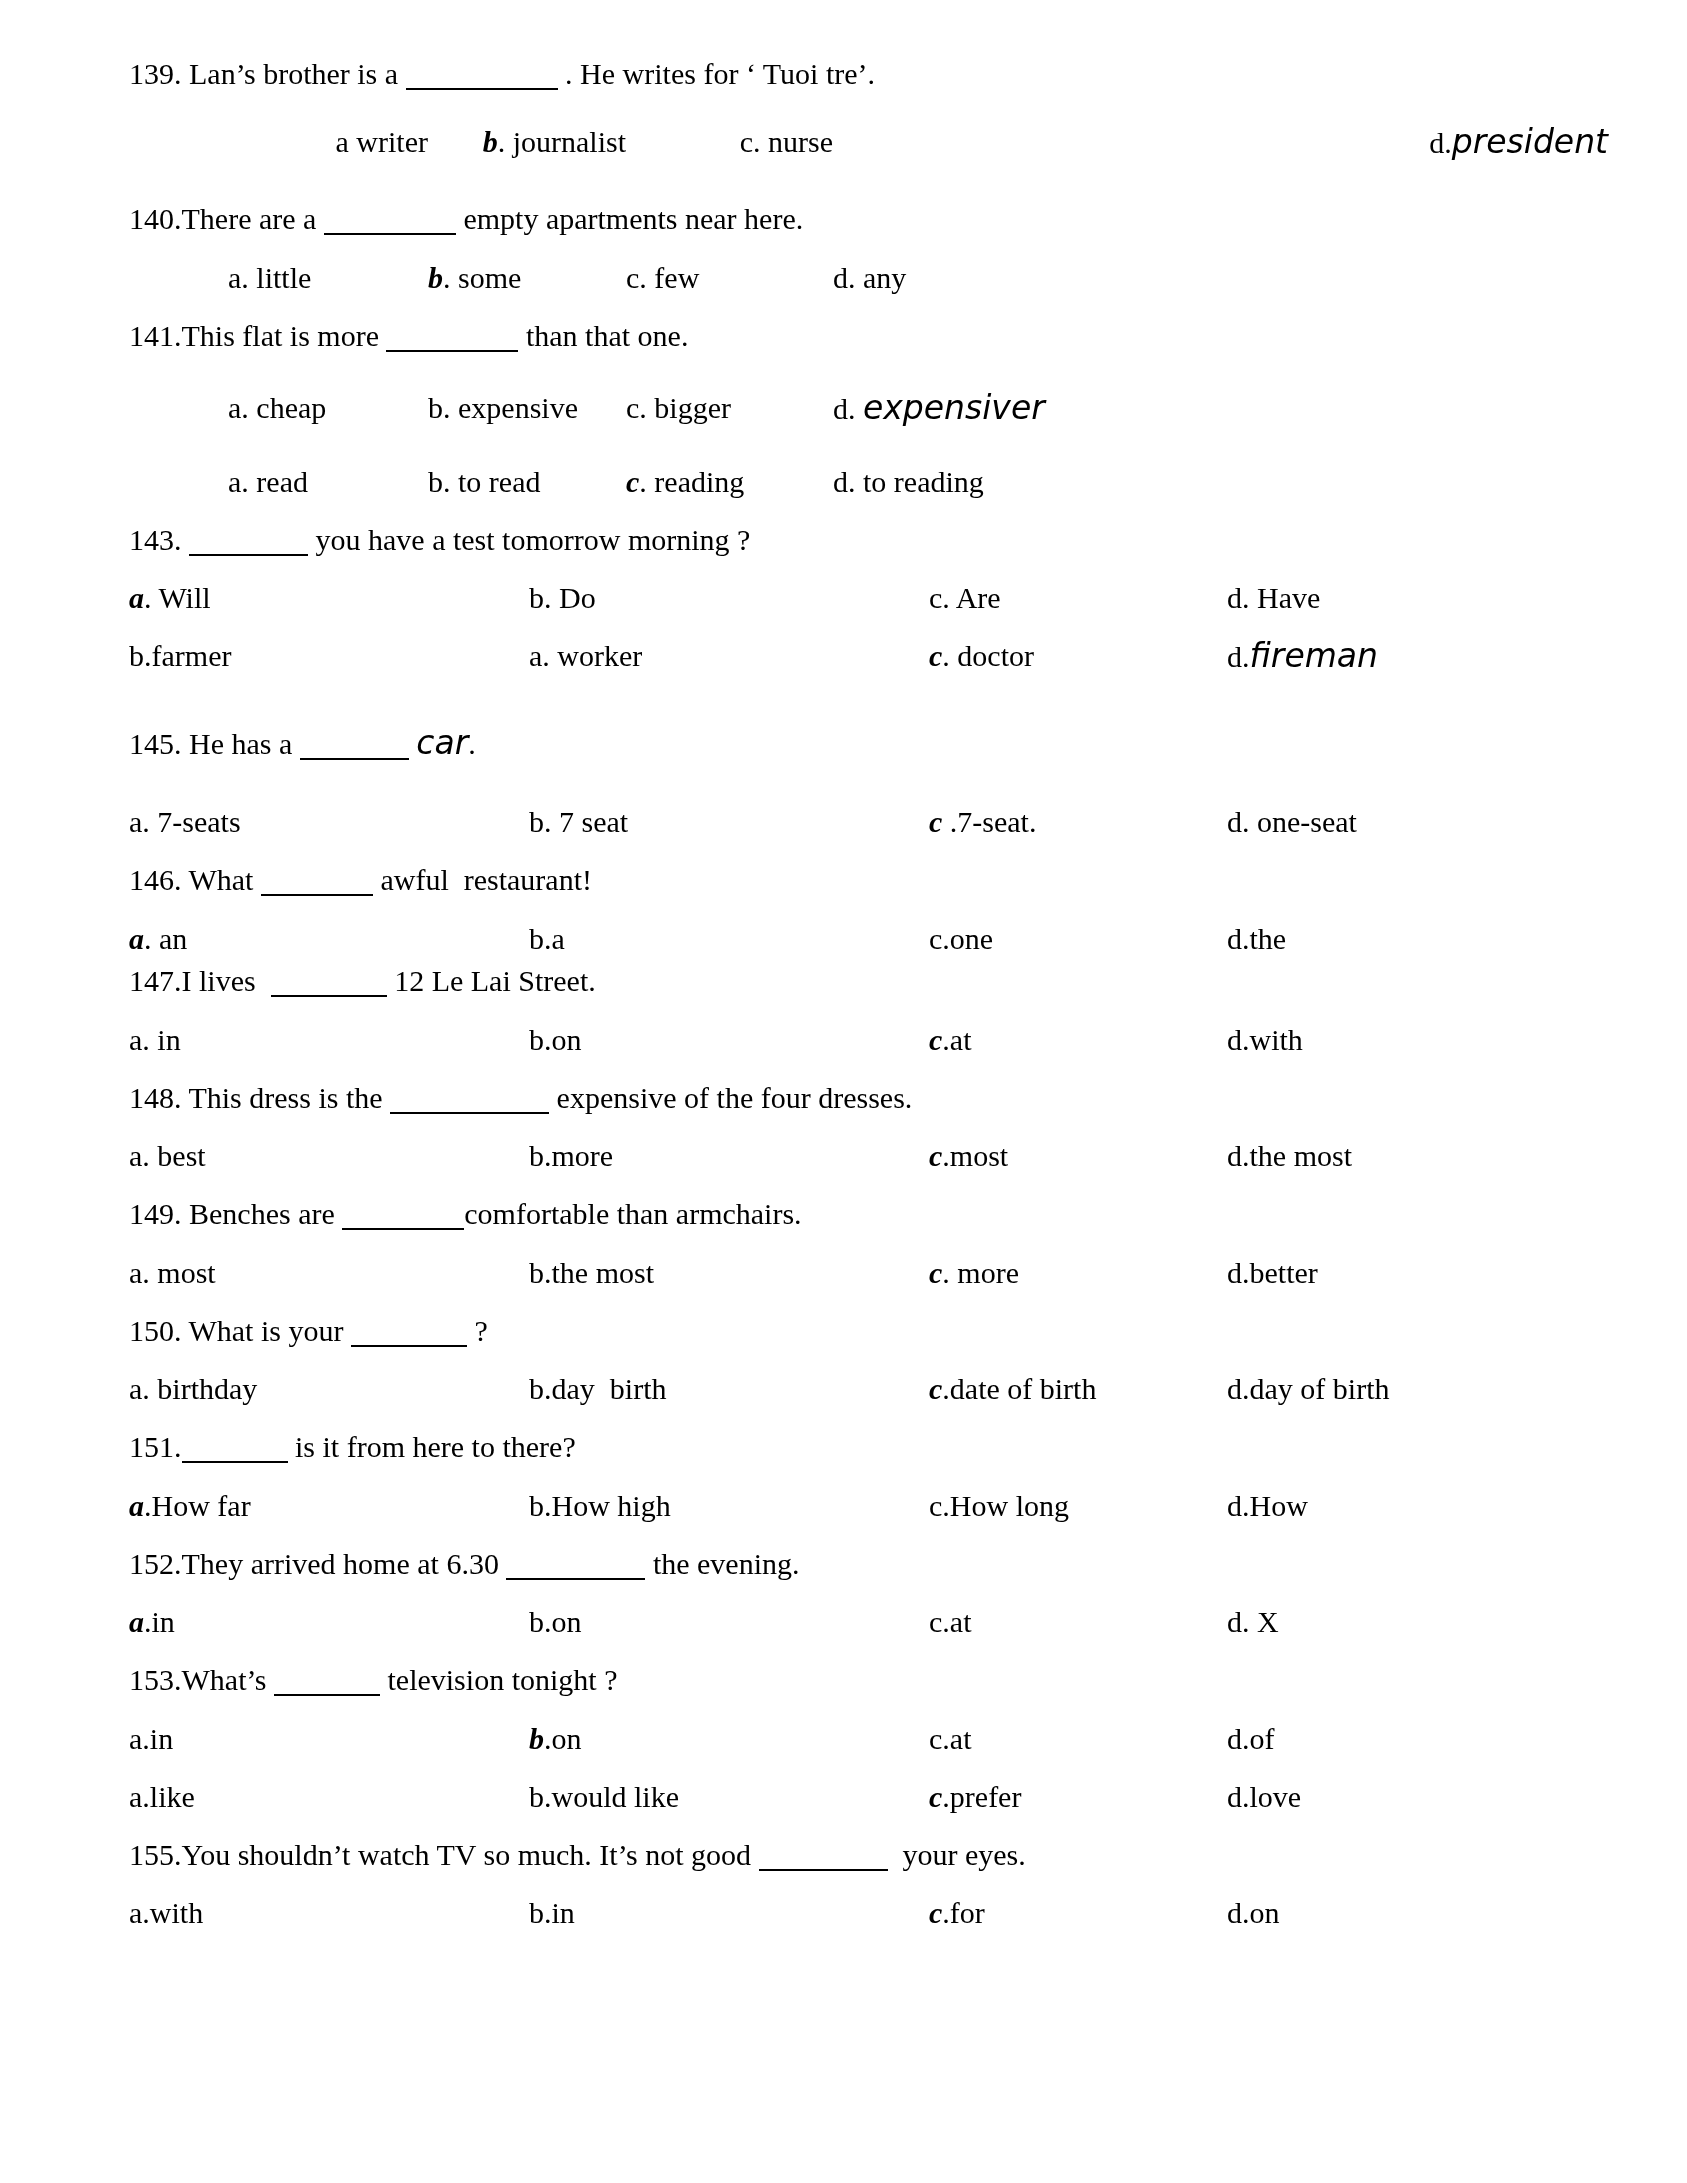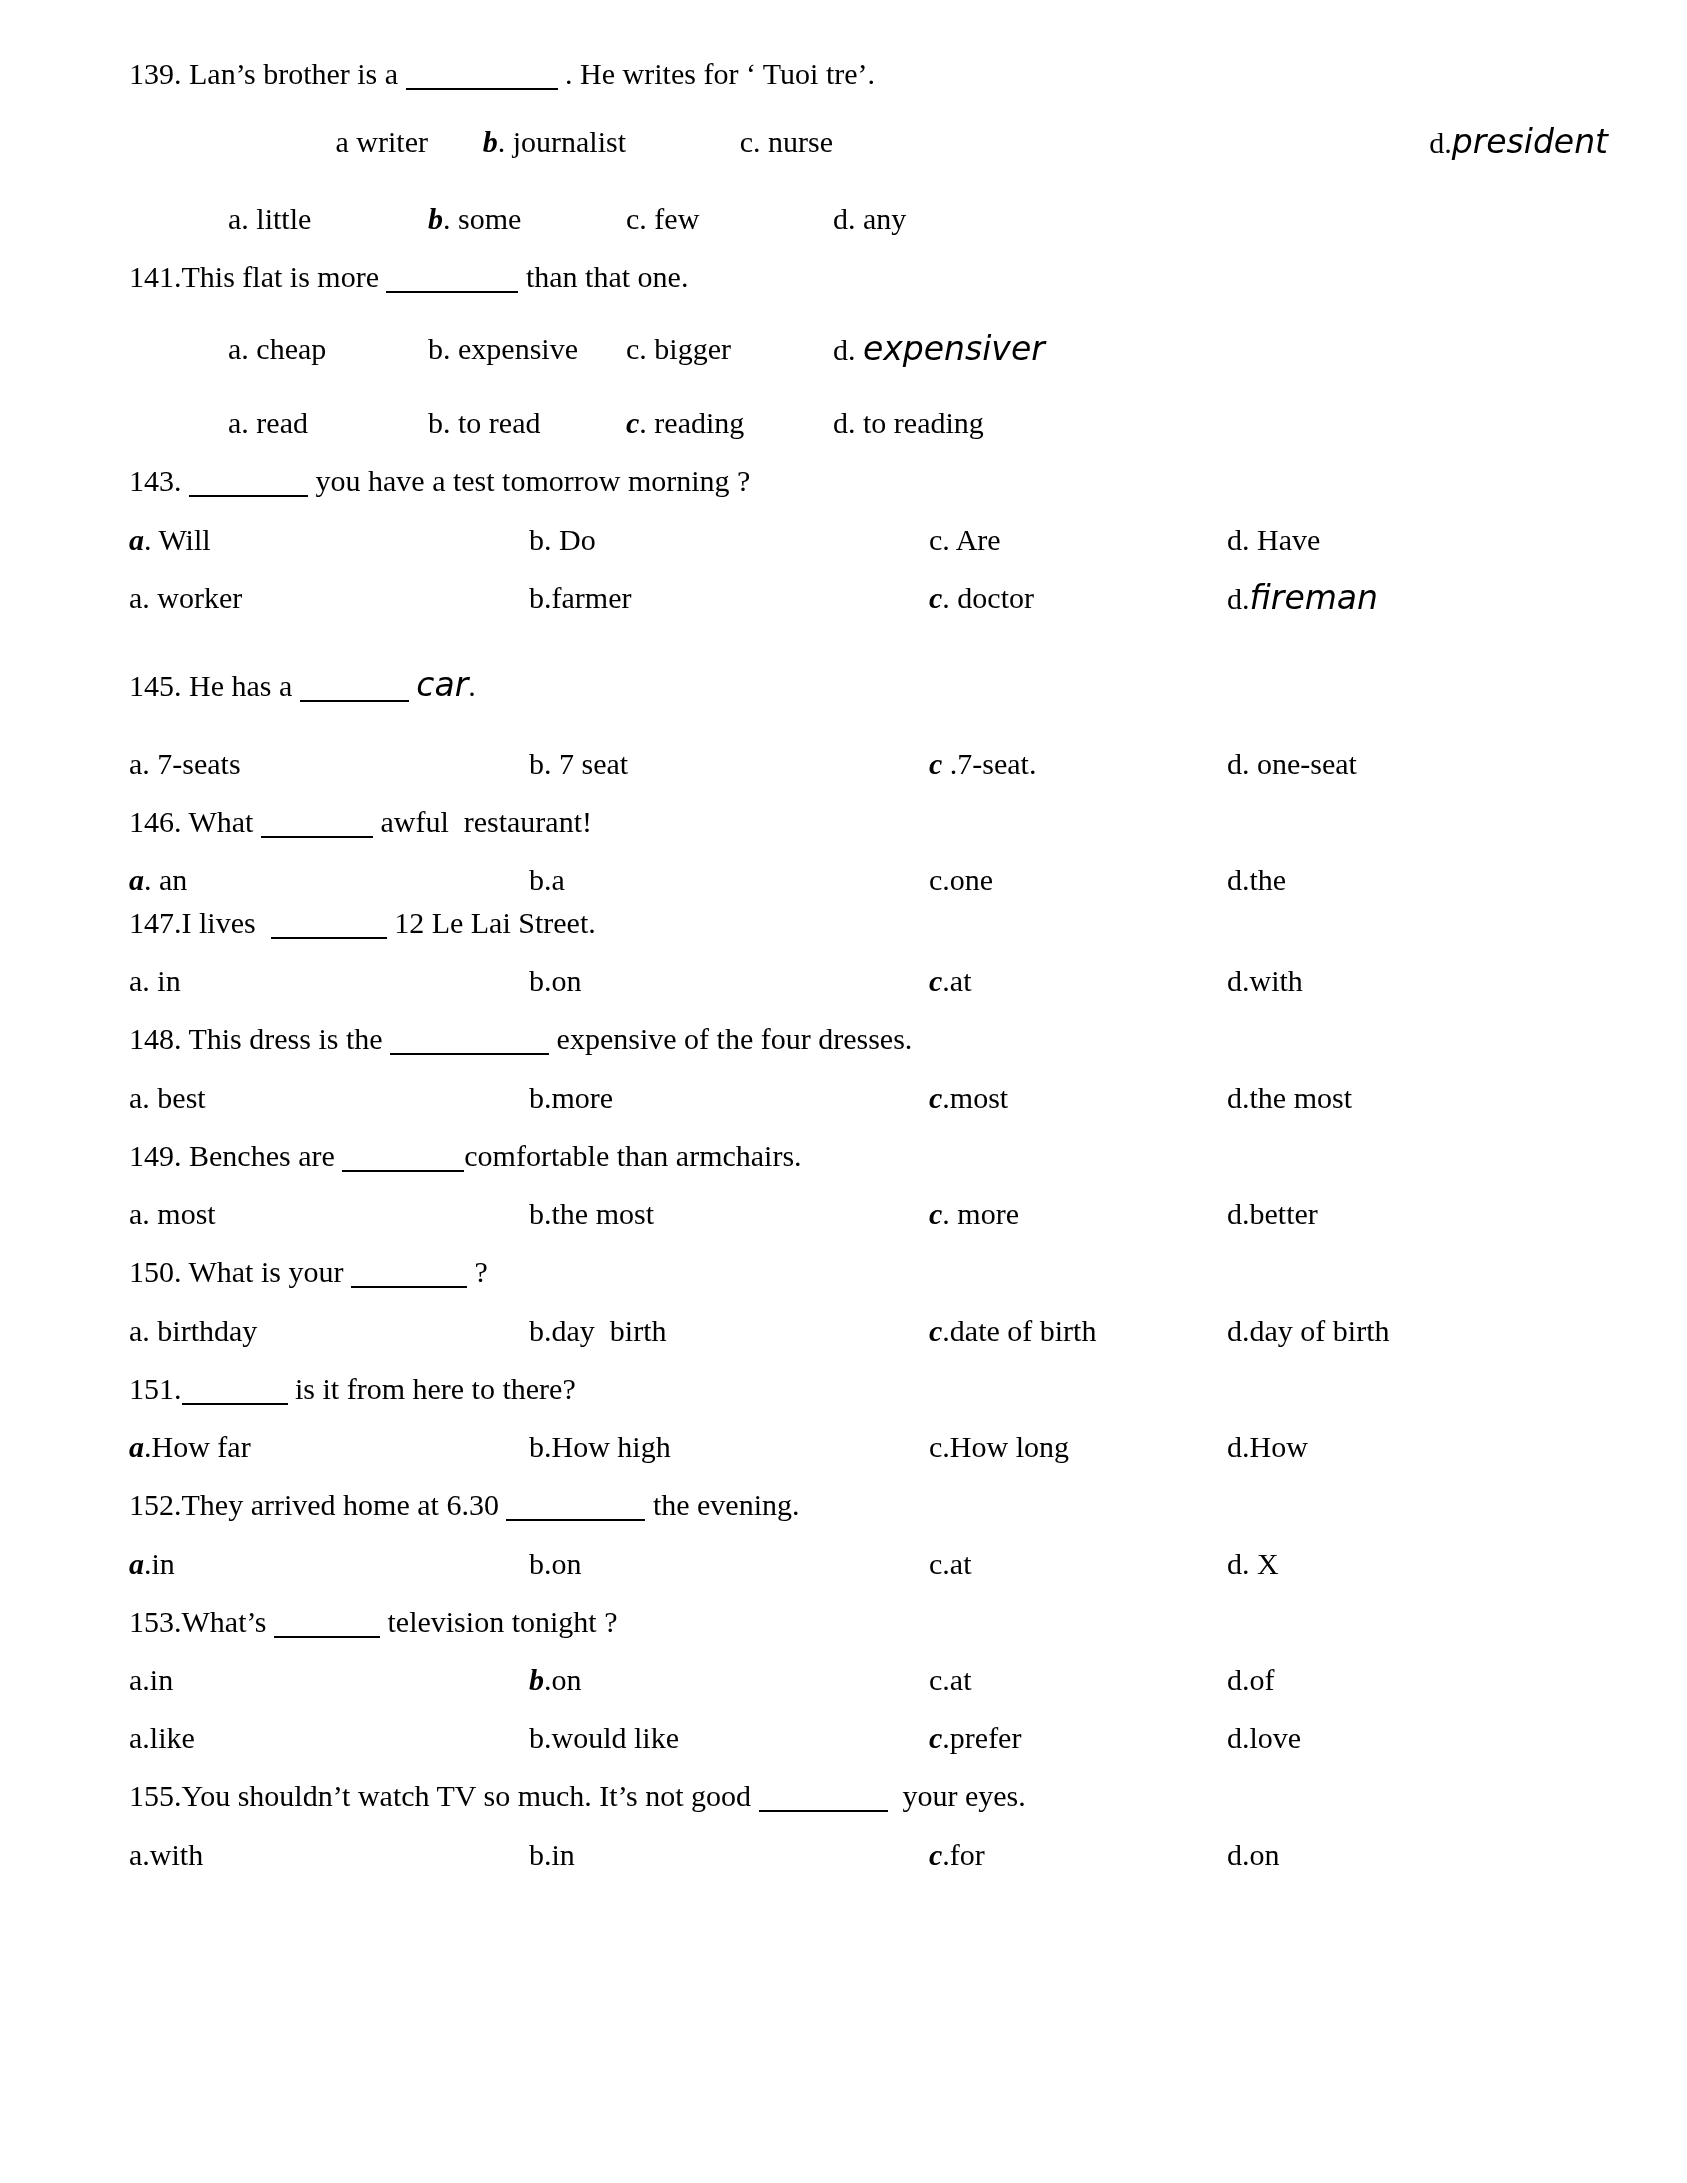--- a/index.html
+++ b/index.html
@@ -46,20 +46,21 @@
     <p class="stem" data-name="question-stem"><span class="t" data-name="stem-text">139. Lan’s brother is a </span><span class="blank" data-name="blank-underline" style="width: 152px;"></span><span class="t" data-name="stem-text"> . He writes for ‘ Tuoi tre’.</span></p>
     <div class="options narrow" data-name="options-row">
         <span class="option" data-name="option-a"><span class="letter" data-name="option-letter">a</span><span class="sep" data-name="option-separator"> </span><span class="word" data-name="option-text">writer</span></span>
         <span class="option" data-name="option-b"><span class="letter bold" data-name="option-letter">b</span><span class="sep" data-name="option-separator">. </span><span class="word" data-name="option-text">journalist</span></span>
         <span class="option" data-name="option-c"><span class="letter" data-name="option-letter">c</span><span class="sep" data-name="option-separator">. </span><span class="word" data-name="option-text">nurse</span></span>
         <span class="option" data-name="option-d"><span class="letter" data-name="option-letter">d</span><span class="sep" data-name="option-separator">.</span><span class="word hand" data-name="option-text">president</span></span>
       </div>
   </section>
 
   <section class="question" data-name="question-140">
+    <p class="stem" data-name="question-stem"><span class="t" data-name="stem-text">140.There are a </span><span class="blank" data-name="blank-underline" style="width: 132px;"></span><span class="t" data-name="stem-text"> empty apartments near here.</span></p>
     <div class="options narrow" data-name="options-row">
         <span class="option" data-name="option-a"><span class="letter" data-name="option-letter">a</span><span class="sep" data-name="option-separator">. </span><span class="word" data-name="option-text">little</span></span>
         <span class="option" data-name="option-b"><span class="letter bold" data-name="option-letter">b</span><span class="sep" data-name="option-separator">. </span><span class="word" data-name="option-text">some</span></span>
         <span class="option" data-name="option-c"><span class="letter" data-name="option-letter">c</span><span class="sep" data-name="option-separator">. </span><span class="word" data-name="option-text">few</span></span>
         <span class="option" data-name="option-d"><span class="letter" data-name="option-letter">d</span><span class="sep" data-name="option-separator">. </span><span class="word" data-name="option-text">any</span></span>
       </div>
   </section>
 
   <section class="question" data-name="question-141">
     <p class="stem" data-name="question-stem"><span class="t" data-name="stem-text">141.This flat is more </span><span class="blank" data-name="blank-underline" style="width: 132px;"></span><span class="t" data-name="stem-text"> than that one.</span></p>
@@ -85,22 +86,22 @@
     <div class="options wide" data-name="options-row">
         <span class="option" data-name="option-a"><span class="letter bold" data-name="option-letter">a</span><span class="sep" data-name="option-separator">. </span><span class="word" data-name="option-text">Will</span></span>
         <span class="option" data-name="option-b"><span class="letter" data-name="option-letter">b</span><span class="sep" data-name="option-separator">. </span><span class="word" data-name="option-text">Do</span></span>
         <span class="option" data-name="option-c"><span class="letter" data-name="option-letter">c</span><span class="sep" data-name="option-separator">. </span><span class="word" data-name="option-text">Are</span></span>
         <span class="option" data-name="option-d"><span class="letter" data-name="option-letter">d</span><span class="sep" data-name="option-separator">. </span><span class="word" data-name="option-text">Have</span></span>
       </div>
   </section>
 
   <section class="question" data-name="question-144">
     <div class="options wide" data-name="options-row">
+        <span class="option" data-name="option-b"><span class="letter" data-name="option-letter">b</span><span class="sep" data-name="option-separator">.</span><span class="word" data-name="option-text">farmer</span></span>
         <span class="option" data-name="option-a"><span class="letter" data-name="option-letter">a</span><span class="sep" data-name="option-separator">. </span><span class="word" data-name="option-text">worker</span></span>
-        <span class="option" data-name="option-b"><span class="letter" data-name="option-letter">b</span><span class="sep" data-name="option-separator">.</span><span class="word" data-name="option-text">farmer</span></span>
         <span class="option" data-name="option-c"><span class="letter bold" data-name="option-letter">c</span><span class="sep" data-name="option-separator">. </span><span class="word" data-name="option-text">doctor</span></span>
         <span class="option" data-name="option-d"><span class="letter" data-name="option-letter">d</span><span class="sep" data-name="option-separator">.</span><span class="word hand" data-name="option-text">fireman</span></span>
       </div>
   </section>
 
   <section class="question" data-name="question-145">
     <p class="stem" data-name="question-stem"><span class="t" data-name="stem-text">145. He has a </span><span class="blank" data-name="blank-underline" style="width: 109px;"></span><span class="t" data-name="stem-text"> </span><span class="hand" data-name="stem-handwritten-text">car</span><span class="t" data-name="stem-text">.</span></p>
     <div class="options wide" data-name="options-row">
         <span class="option" data-name="option-a"><span class="letter" data-name="option-letter">a</span><span class="sep" data-name="option-separator">. </span><span class="word" data-name="option-text">7-seats</span></span>
         <span class="option" data-name="option-b"><span class="letter" data-name="option-letter">b</span><span class="sep" data-name="option-separator">. </span><span class="word" data-name="option-text">7 seat</span></span>

